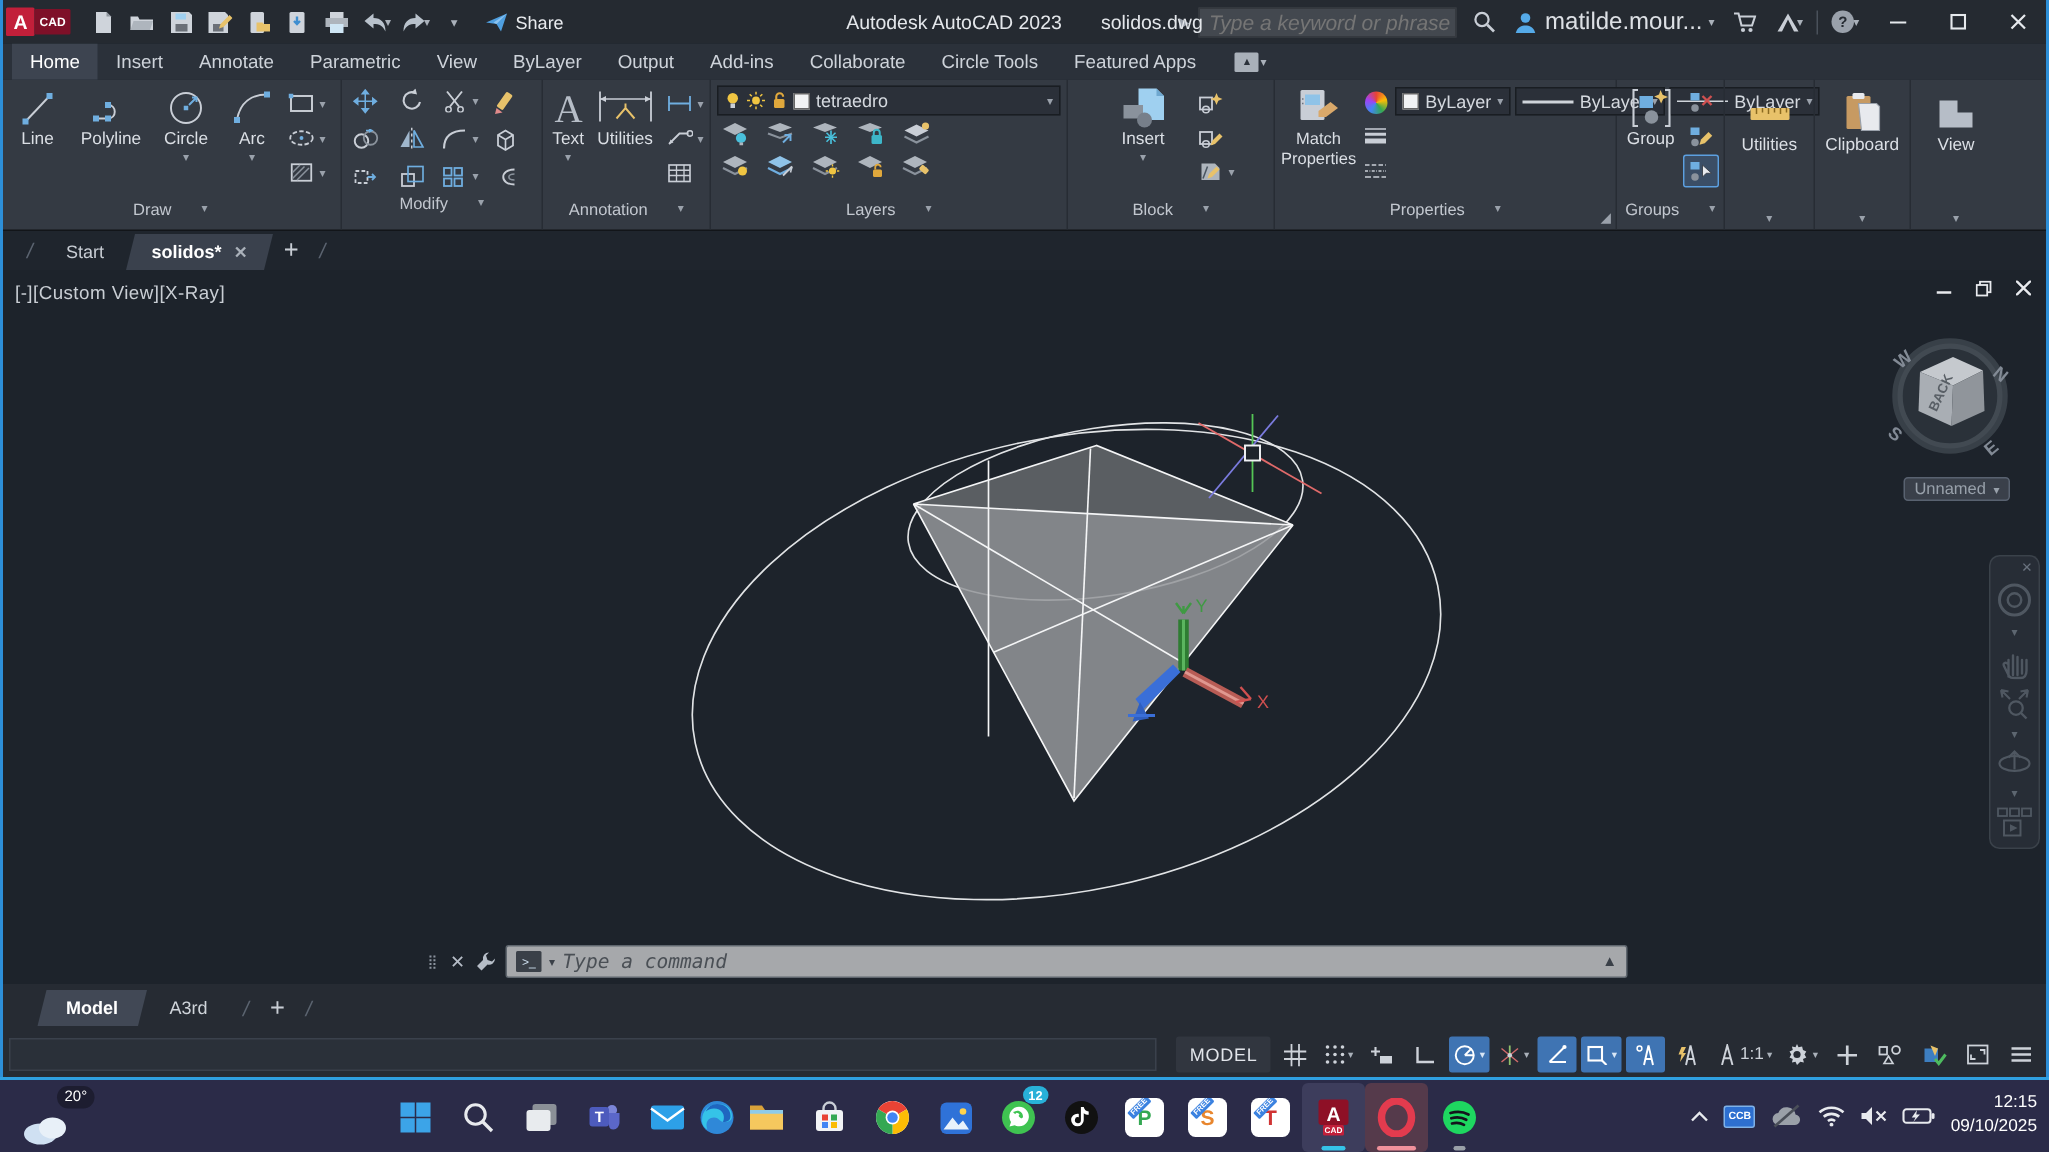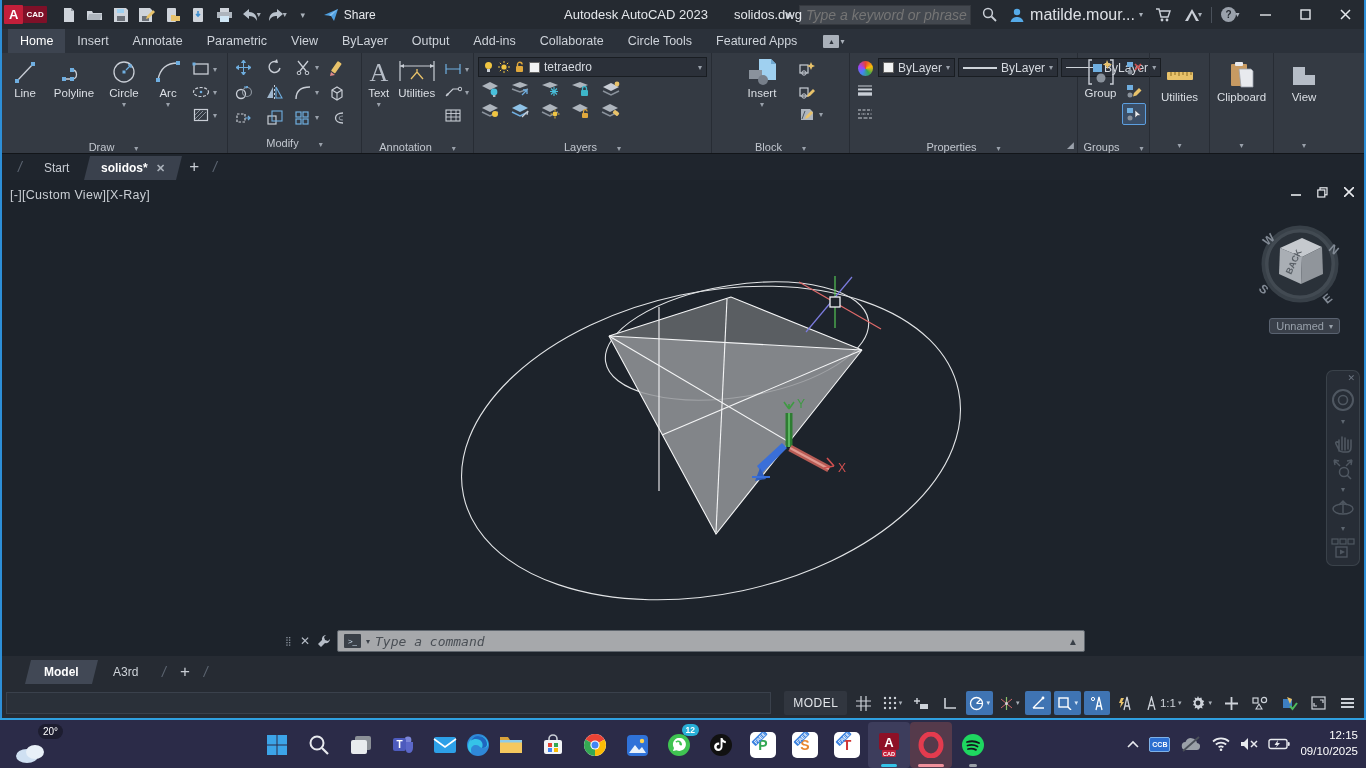--- a/index.html
+++ b/index.html
@@ -25,21 +25,21 @@
 
 .rtabs{position:absolute;top:29px;left:0;width:1366px;height:24px;background:#2b313a;display:flex;align-items:stretch;padding-left:8px;z-index:29}
 .rtab{display:flex;align-items:center;padding:0 12px;color:#ced3da;cursor:pointer;font-size:12.5px}
 .rtab.on{background:#3d4450;color:#fff}
 .ribtoggle{display:flex;align-items:center;gap:3px;margin-left:14px;cursor:pointer;color:#aab1ba}
 .ribtoggle .sq{width:16px;height:13px;background:#a9b0b9;border-radius:1px;display:flex;align-items:center;justify-content:center;font-size:7px;color:#2b313a}
 
 .ribbon{position:absolute;top:53px;left:0;width:1366px;height:101px;background:#343a43;display:flex;border-bottom:1px solid #121519;z-index:28}
 .panel{height:100%;display:flex;flex-direction:column;border-right:1px solid #272c34;position:relative;flex:0 0 auto}
 .pbody{flex:1;display:flex;padding:3px 4px 0;gap:2px}
-.ptitle{height:19px;display:flex;align-items:flex-end;justify-content:center;gap:20px;color:#c2c7cf;font-size:11px;cursor:pointer}
+.ptitle{height:19px;display:flex;align-items:flex-start;justify-content:center;gap:20px;color:#c2c7cf;font-size:11px;cursor:pointer}
 .chev{font-size:8px;color:#9aa1ab}
 .bigtool{display:flex;flex-direction:column;align-items:center;width:46px;padding-top:1px;cursor:pointer;border-radius:2px;color:#dbdfe5;font-size:11.5px;text-align:center;line-height:1.15}
 .bigtool .bicon{height:30px;display:flex;align-items:center;justify-content:center}
 .sicon{width:22px;height:20px;display:flex;align-items:center;justify-content:center;border-radius:2px;cursor:pointer}
 .mrow{display:flex;align-items:center;gap:1px}
 .mgrid{display:grid;grid-template-columns:repeat(4,31px);grid-auto-rows:25px;align-items:center;justify-items:center;padding-top:2px}
 .combo{background:#2b3039;border:1px solid #191d22;height:19px;display:flex;align-items:center;gap:4px;padding:0 4px;color:#d5d9df;cursor:pointer;font-size:12px}
 .combo .cv{font-size:8px;color:#9aa1ab;margin-left:auto}
 .swatch{width:11px;height:11px;background:#f2f3f4;border:1px solid #666}
 .lwline{width:34px;height:2px;background:#cfd4da}
@@ -690,20 +690,31 @@
       </div>
     </div>
     <div class="ptitle">
         <span>Block</span>
         <span class="chev">▾</span>
       </div>
   </div>
 
   <div class="panel" style="width:228px">
     <div class="pbody">
+      <div class="bigtool" style="width:62px">
+        <div class="bicon">
+            <svg width="30" height="28" viewBox="0 0 30 28">
+              <rect x="3" y="2" width="16" height="20" rx="1" fill="#c9ced6"></rect>
+              <rect x="6" y="5" width="10" height="7" fill="#8fc3e8"></rect>
+              <path d="M15 16l8-6 5 4-8 6-5 0z" fill="#d9a86a"></path>
+              <path d="M4 8h1M4 11h1" stroke="#6b7380"></path>
+            </svg>
+          </div>
+        <span style="font-size:11px;line-height:1.2">Match Properties</span>
+      </div>
       <div style="display:flex;flex-direction:column;gap:3px;padding-top:2px">
         <span class="sicon">
             <span style="width:15px;height:15px;border-radius:50%;background:conic-gradient(#e84335,#fbbc05,#34a853,#4285f4,#a142f4,#e84335)"></span>
           </span>
         <span class="sicon">
             <svg width="16" height="14" viewBox="0 0 16 14">
               <line x1="1" y1="2" x2="15" y2="2" stroke="#c9ced6" stroke-width="1"></line>
               <line x1="1" y1="5.5" x2="15" y2="5.5" stroke="#c9ced6" stroke-width="2"></line>
               <line x1="1" y1="10" x2="15" y2="10" stroke="#c9ced6" stroke-width="3.4"></line>
             </svg>

